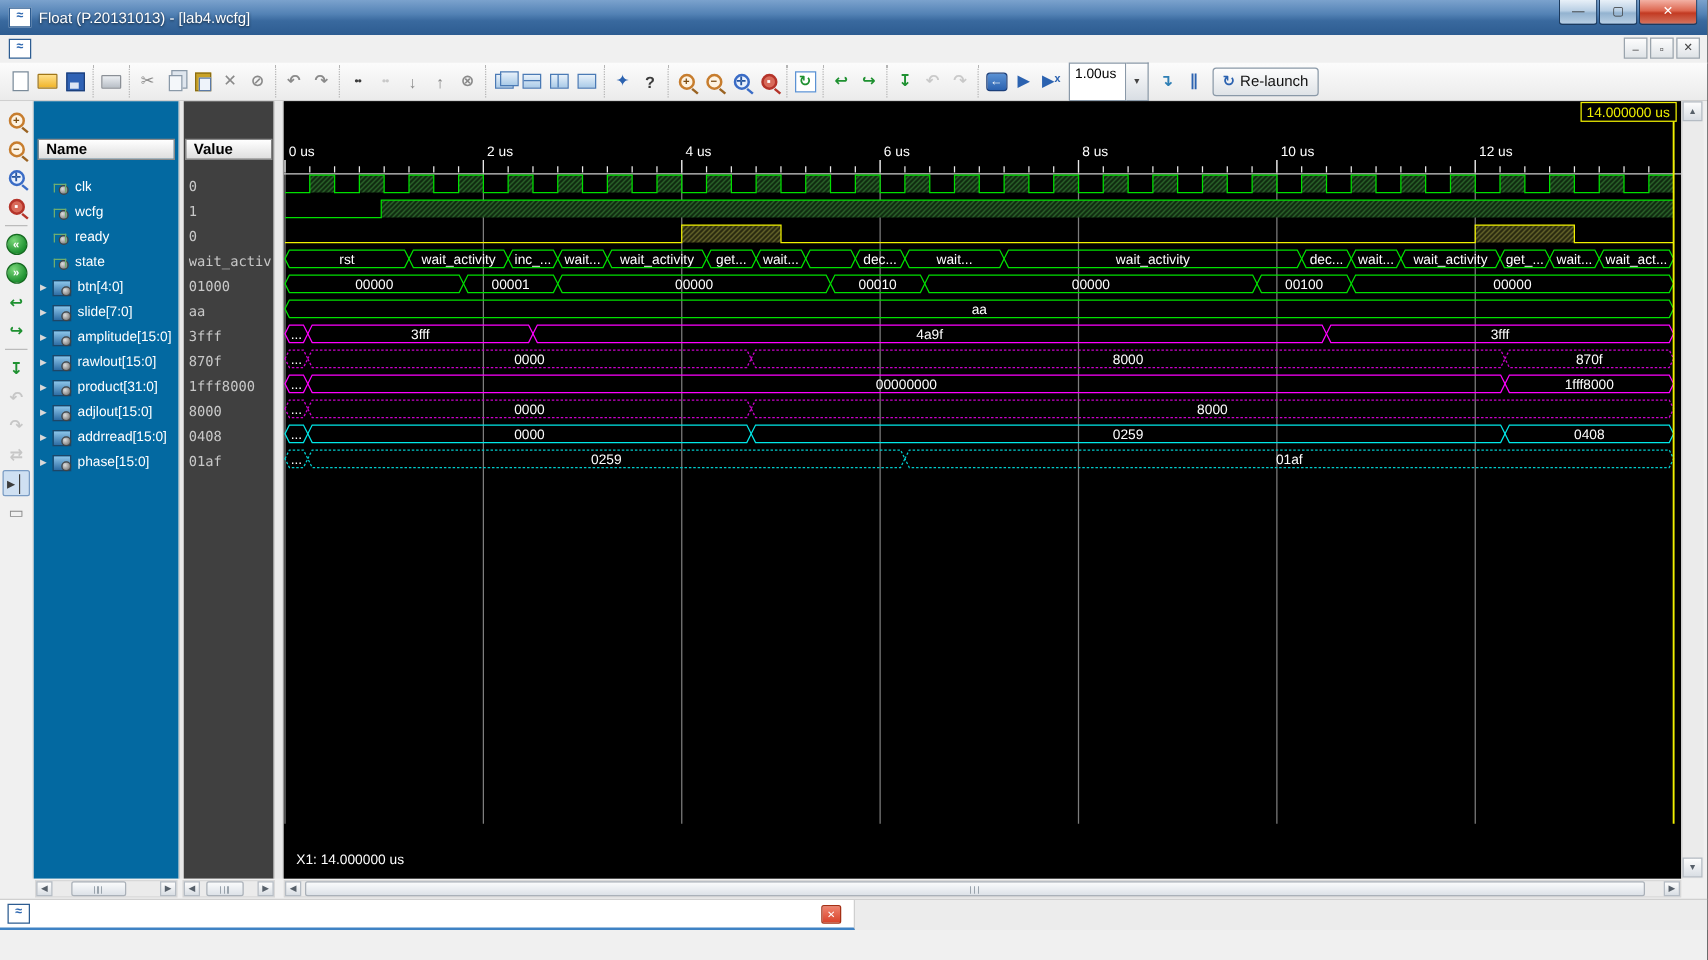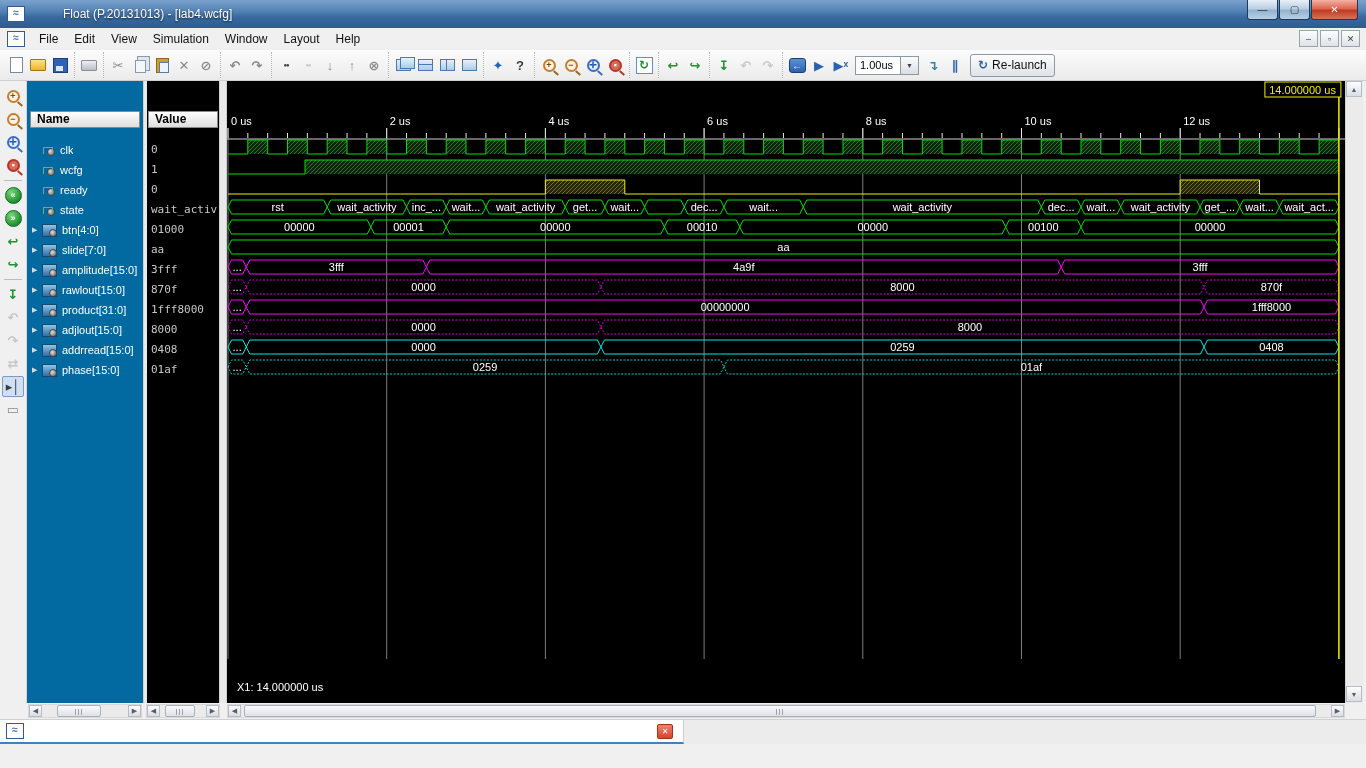--- a/index.html
+++ b/index.html
@@ -4,21 +4,21 @@
 <style>
   html,body{margin:0;padding:0;background:#555;}
   #window{position:relative;width:1366px;height:768px;background:#f0f0f0;overflow:hidden;
           font-family:"Liberation Sans","DejaVu Sans",sans-serif;font-size:12px;}
   
   .titlebar{position:absolute;left:0;top:0;width:1366px;height:28px;
     background:linear-gradient(#7ba2cd 0%,#5382b5 40%,#39699e 60%,#2d5c91 100%);
     border-bottom:1px solid #1d3c5c;color:#fff;display:flex;align-items:center;}
   .app-ic{width:16px;height:14px;background:#fff;border:1px solid #2d5c91;margin:0 6px 0 7px;
     color:#2d67b0;font-size:10px;line-height:12px;text-align:center;font-weight:bold;flex:0 0 auto;}
-  .titlebar .t-text{text-shadow:0 1px 2px #123;font-size:12px;margin-left:32px;}
+  .titlebar .t-text{text-shadow:0 1px 2px #123;font-size:12px;}
   .winbtns{position:absolute;right:8px;top:0;display:flex;}
   .wbtn{width:29px;height:19px;border:1px solid #1c3a5e;border-top:none;border-radius:0 0 3px 3px;
     background:linear-gradient(#e8f0f8,#b9cfe4 45%,#93b3d0 55%,#b9cfe4);color:#333;
     display:flex;align-items:center;justify-content:center;font-size:10px;margin-left:1px;}
   .wbtn.close{width:45px;background:linear-gradient(#f3b1a4,#dd6750 45%,#c23a22 55%,#d4735e);color:#fff;font-weight:bold;}
   
   .menubar{position:absolute;left:0;top:28px;width:1366px;height:22px;background:#f0f0f0;
     display:flex;align-items:center;border-bottom:1px solid #e3e3e3;}
   .menu-item{padding:2px 8px;color:#111;}
   .mdibtns{position:absolute;right:6px;top:2px;display:flex;gap:2px;}
@@ -54,38 +54,38 @@
        color:#7a4a10;text-align:center;position:relative;background:#fdf3e3;}
   .mag::after{content:"";position:absolute;width:6px;height:2px;background:#9a6322;right:-5px;bottom:-4px;transform:rotate(40deg);}
   .mag.b{border-color:#3a6cc6;color:#24539e;background:#e8f0fc;}
   .mag.b::after{background:#3a6cc6;}
   .mag.r{border-color:#b5342a;color:#fff;background:#d86a5a;}
   .mag.r::after{background:#b5342a;}
   .sh-goto{width:15px;height:13px;background:linear-gradient(#5b92d4,#2b62b0);border:1px solid #1c3f7a;
     border-radius:3px;color:#fff;font-size:10px;line-height:13px;text-align:center;font-weight:bold;}
   .sh-refresh{width:15px;height:15px;background:#fff;border:1px solid #5b92d4;color:#1f9131;
     font-size:12px;line-height:14px;text-align:center;font-weight:bold;}
-  .combo{display:flex;margin:0 3px;height:19px;}
+  .combo{display:flex;margin:0 3px;height:31px;}
   .combo .cval{width:46px;background:#fff;border:1px solid #8a99a8;font-size:11px;padding:2px 3px 0 4px;box-sizing:border-box;}
   .combo .cbtn{width:17px;background:linear-gradient(#fdfdfd,#d9dee4);border:1px solid #8a99a8;border-left:none;
     font-size:7px;color:#444;display:flex;align-items:center;justify-content:center;}
   .relaunch{display:flex;align-items:center;gap:4px;height:21px;margin-left:4px;padding:0 7px;
     border:1px solid #8a99a8;border-radius:3px;background:linear-gradient(#fdfdfd,#dfe3e7);font-size:12px;color:#111;}
   .relaunch .ri{color:#2b62b0;font-weight:bold;font-size:12px;}
   
   .main{position:absolute;left:0;top:81px;width:1366px;height:622px;background:#f0f0f0;}
   .left-tools{position:absolute;left:0;top:0;width:27px;height:622px;background:#f0f0f0;
     border-right:1px solid #d5d5d5;display:flex;flex-direction:column;align-items:center;padding-top:4px;box-sizing:border-box;}
   .lt-ic{width:22px;height:21px;display:flex;align-items:center;justify-content:center;font-size:13px;margin:1px 0;border-radius:2px;}
   .lt-sep{width:18px;height:1px;background:#bbb;margin:3px 0;}
   .lt-ic.pressed{border:1px solid #7a9cc4;background:#cfe0f2;box-sizing:border-box;}
   .gcirc{width:15px;height:15px;border-radius:50%;background:radial-gradient(circle at 35% 30%,#7ad87a,#1f9131 70%);
     border:1px solid #14691f;color:#fff;font-size:9px;line-height:14px;text-align:center;font-weight:bold;}
   .names-panel{position:absolute;left:27px;top:0;width:116px;height:622px;background:#0369a1;}
-  .values-panel{position:absolute;left:147px;top:0;width:72px;height:622px;background:#000000;}
+  .values-panel{position:absolute;left:147px;top:0;width:72px;height:622px;background:#404040;}
   .split1{position:absolute;left:143px;top:0;width:4px;height:622px;background:#e9e9e9;border-left:1px solid #cfcfcf;box-sizing:border-box;}
   .split2{position:absolute;left:219px;top:0;width:8px;height:622px;background:#e9e9e9;border-left:1px solid #cfcfcf;border-right:1px solid #cfcfcf;box-sizing:border-box;}
   .col-header{position:absolute;top:30px;height:17px;background:linear-gradient(#ffffff,#dedede);
     border:1px solid #8a8a8a;color:#000;font-weight:bold;font-size:12px;line-height:15px;padding-left:6px;box-sizing:border-box;}
   .sig-row{position:absolute;height:20px;display:flex;align-items:center;color:#fff;font-size:11px;}
   .expander{width:10px;font-size:7px;color:#d8d8d8;margin-left:5px;flex:0 0 auto;}
   .sig-scalar{width:13px;height:11px;margin-right:5px;flex:0 0 auto;position:relative;}
   .sig-scalar::after{content:"";position:absolute;left:1px;top:2px;width:8px;height:6px;
     border-left:1px solid #6fae6f;border-top:1px solid #6fae6f;border-right:1px solid #6fae6f;}
   .sig-scalar::before{content:"";position:absolute;right:0;bottom:0;width:6px;height:6px;border-radius:50%;
@@ -134,29 +134,20 @@
     <span class="t-text">Float (P.20131013) - [lab4.wcfg]</span>
     <div class="winbtns">
       <div class="wbtn">—</div>
       <div class="wbtn">▢</div>
       <div class="wbtn close">✕</div>
     </div>
   </div>
 
   <div class="menubar">
     <span class="app-ic">≈</span>
-    <div id="menu-items" style="display:flex">
-        <div class="menu-item">File</div>
-        <div class="menu-item">Edit</div>
-        <div class="menu-item">View</div>
-        <div class="menu-item">Simulation</div>
-        <div class="menu-item">Window</div>
-        <div class="menu-item">Layout</div>
-        <div class="menu-item">Help</div>
-      </div>
     <div class="mdibtns" id="mdi-btns">
         <div class="mdib">–</div>
         <div class="mdib">▫</div>
         <div class="mdib">✕</div>
       </div>
   </div>
 
   <div class="toolbar" id="toolbar">
       <div class="tb-group">
         <div class="tb-ic">

